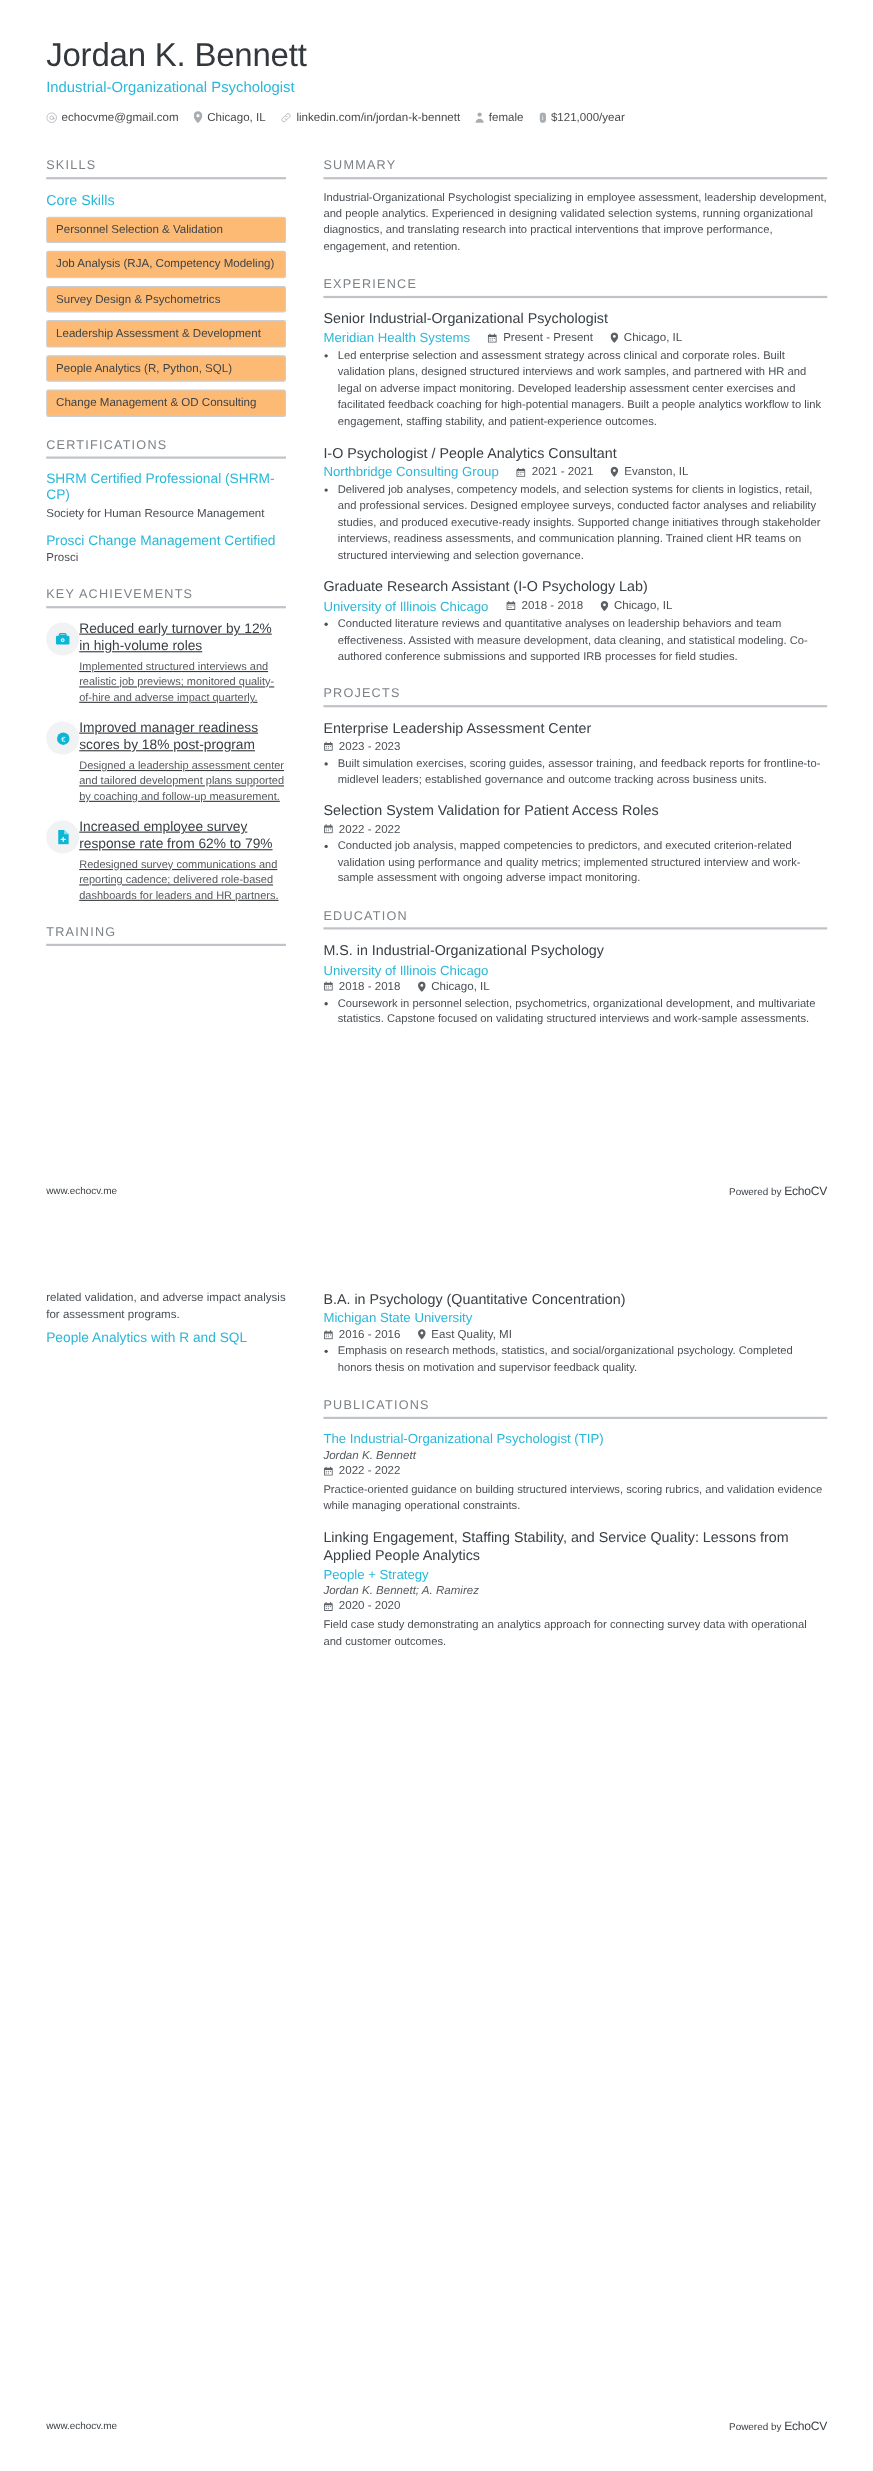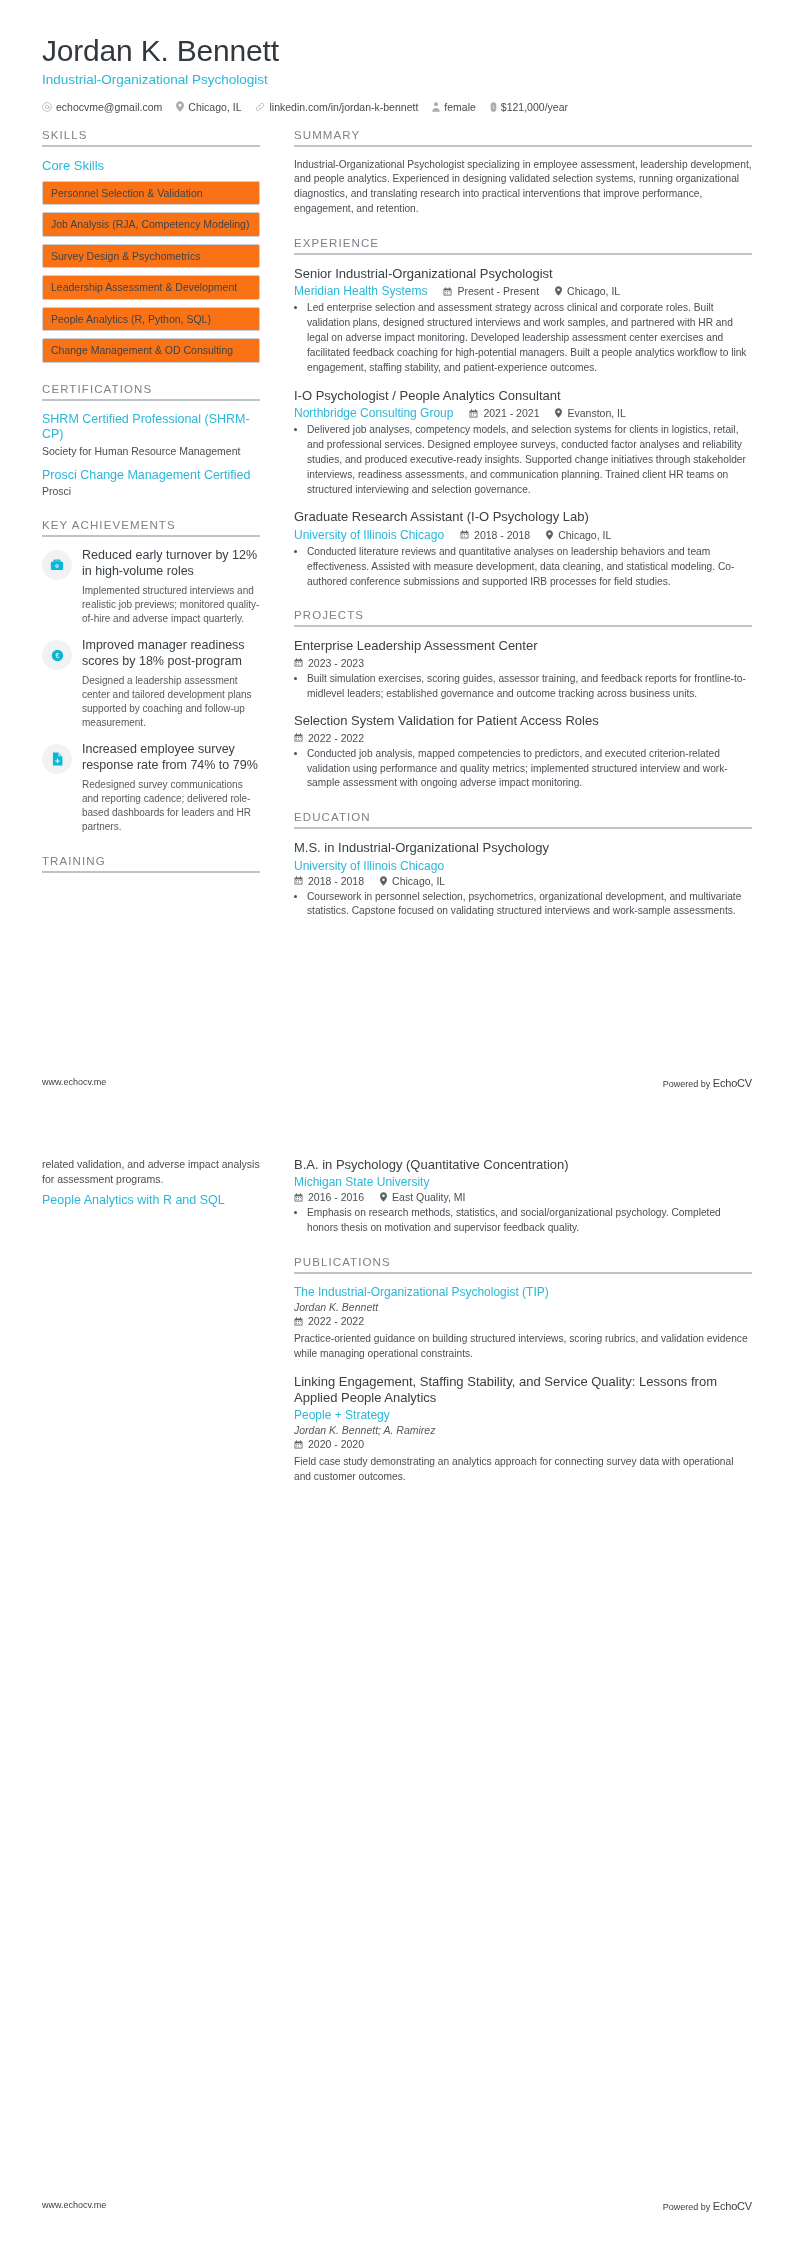--- a/index.html
+++ b/index.html
@@ -72,37 +72,37 @@
     color: #7d8287;
     font-weight: 400;
     text-transform: uppercase;
     margin: 0 0 4px 0;
   }
   .sec-rule {
     height: 2px;
     background: #bfc3c7;
     margin: 0 0 11px 0;
   }
-  .sec { margin-bottom: 20px; }
+  .sec { margin-bottom: 20px; margin-top: 16px; }
 
   
   .skill-group-title {
     font-size: 13px;
     color: #2bb7d8;
     margin: 0 0 8px 0;
   }
   .skill-chip {
     border: 1px solid #c9ced3;
     border-radius: 2px;
     padding: 5px 8px;
     font-size: 10.5px;
     color: #3f4448;
     margin-bottom: 7px;
     line-height: 1.2;
-    background: #f97316;
+    background: #fdba74;
     display: block;
   }
 
   
   .cert-title, .training-title {
     font-size: 12.5px;
     color: #2bb7d8;
     line-height: 1.22;
     margin: 0 0 2px 0;
   }
@@ -115,23 +115,23 @@
   .training-desc {
     font-size: 10.5px;
     color: #4a4f54;
     line-height: 1.45;
     margin: 0 0 6px 0;
   }
 
   
   .ach {
     display: flex;
-    gap: 10px;
     margin-bottom: 12px;
     align-items: flex-start;
+    text-decoration: underline;
   }
   .ach-badge {
     flex: 0 0 auto;
     width: 30px; height: 30px;
     border-radius: 50%;
     background: #f1f2f3;
     display: flex; align-items: center; justify-content: center;
     margin-top: 2px;
   }
   .ach-badge svg { display: block; }
@@ -338,21 +338,21 @@
               <div class="ach-badge">
                 <span>
                     <svg width="13" height="14" viewBox="0 0 14 16">
                       <path d="M1.8 0.7h6.1L12.6 5v10.3H1.8z" fill="#0db5d6"></path>
                       <path d="M7.9 0.7V5h4.7" fill="#8fdff0"></path>
                       <path d="M7 8.2v4.2M4.9 10.3h4.2" stroke="#fff" stroke-width="1.3" stroke-linecap="round"></path>
                     </svg>
                   </span>
               </div>
               <div class="ach-body">
-                <div class="ach-head">Increased employee survey response rate from 74% to 79%</div>
+                <div class="ach-head">Increased employee survey response rate from 62% to 79%</div>
                 <div class="ach-desc">Redesigned survey communications and reporting cadence; delivered role-based dashboards for leaders and HR partners.</div>
               </div>
             </div>
           </div>
 
           <div class="sec">
             <div class="sec-title">TRAINING</div>
             <div class="sec-rule"></div>
           </div>
 

